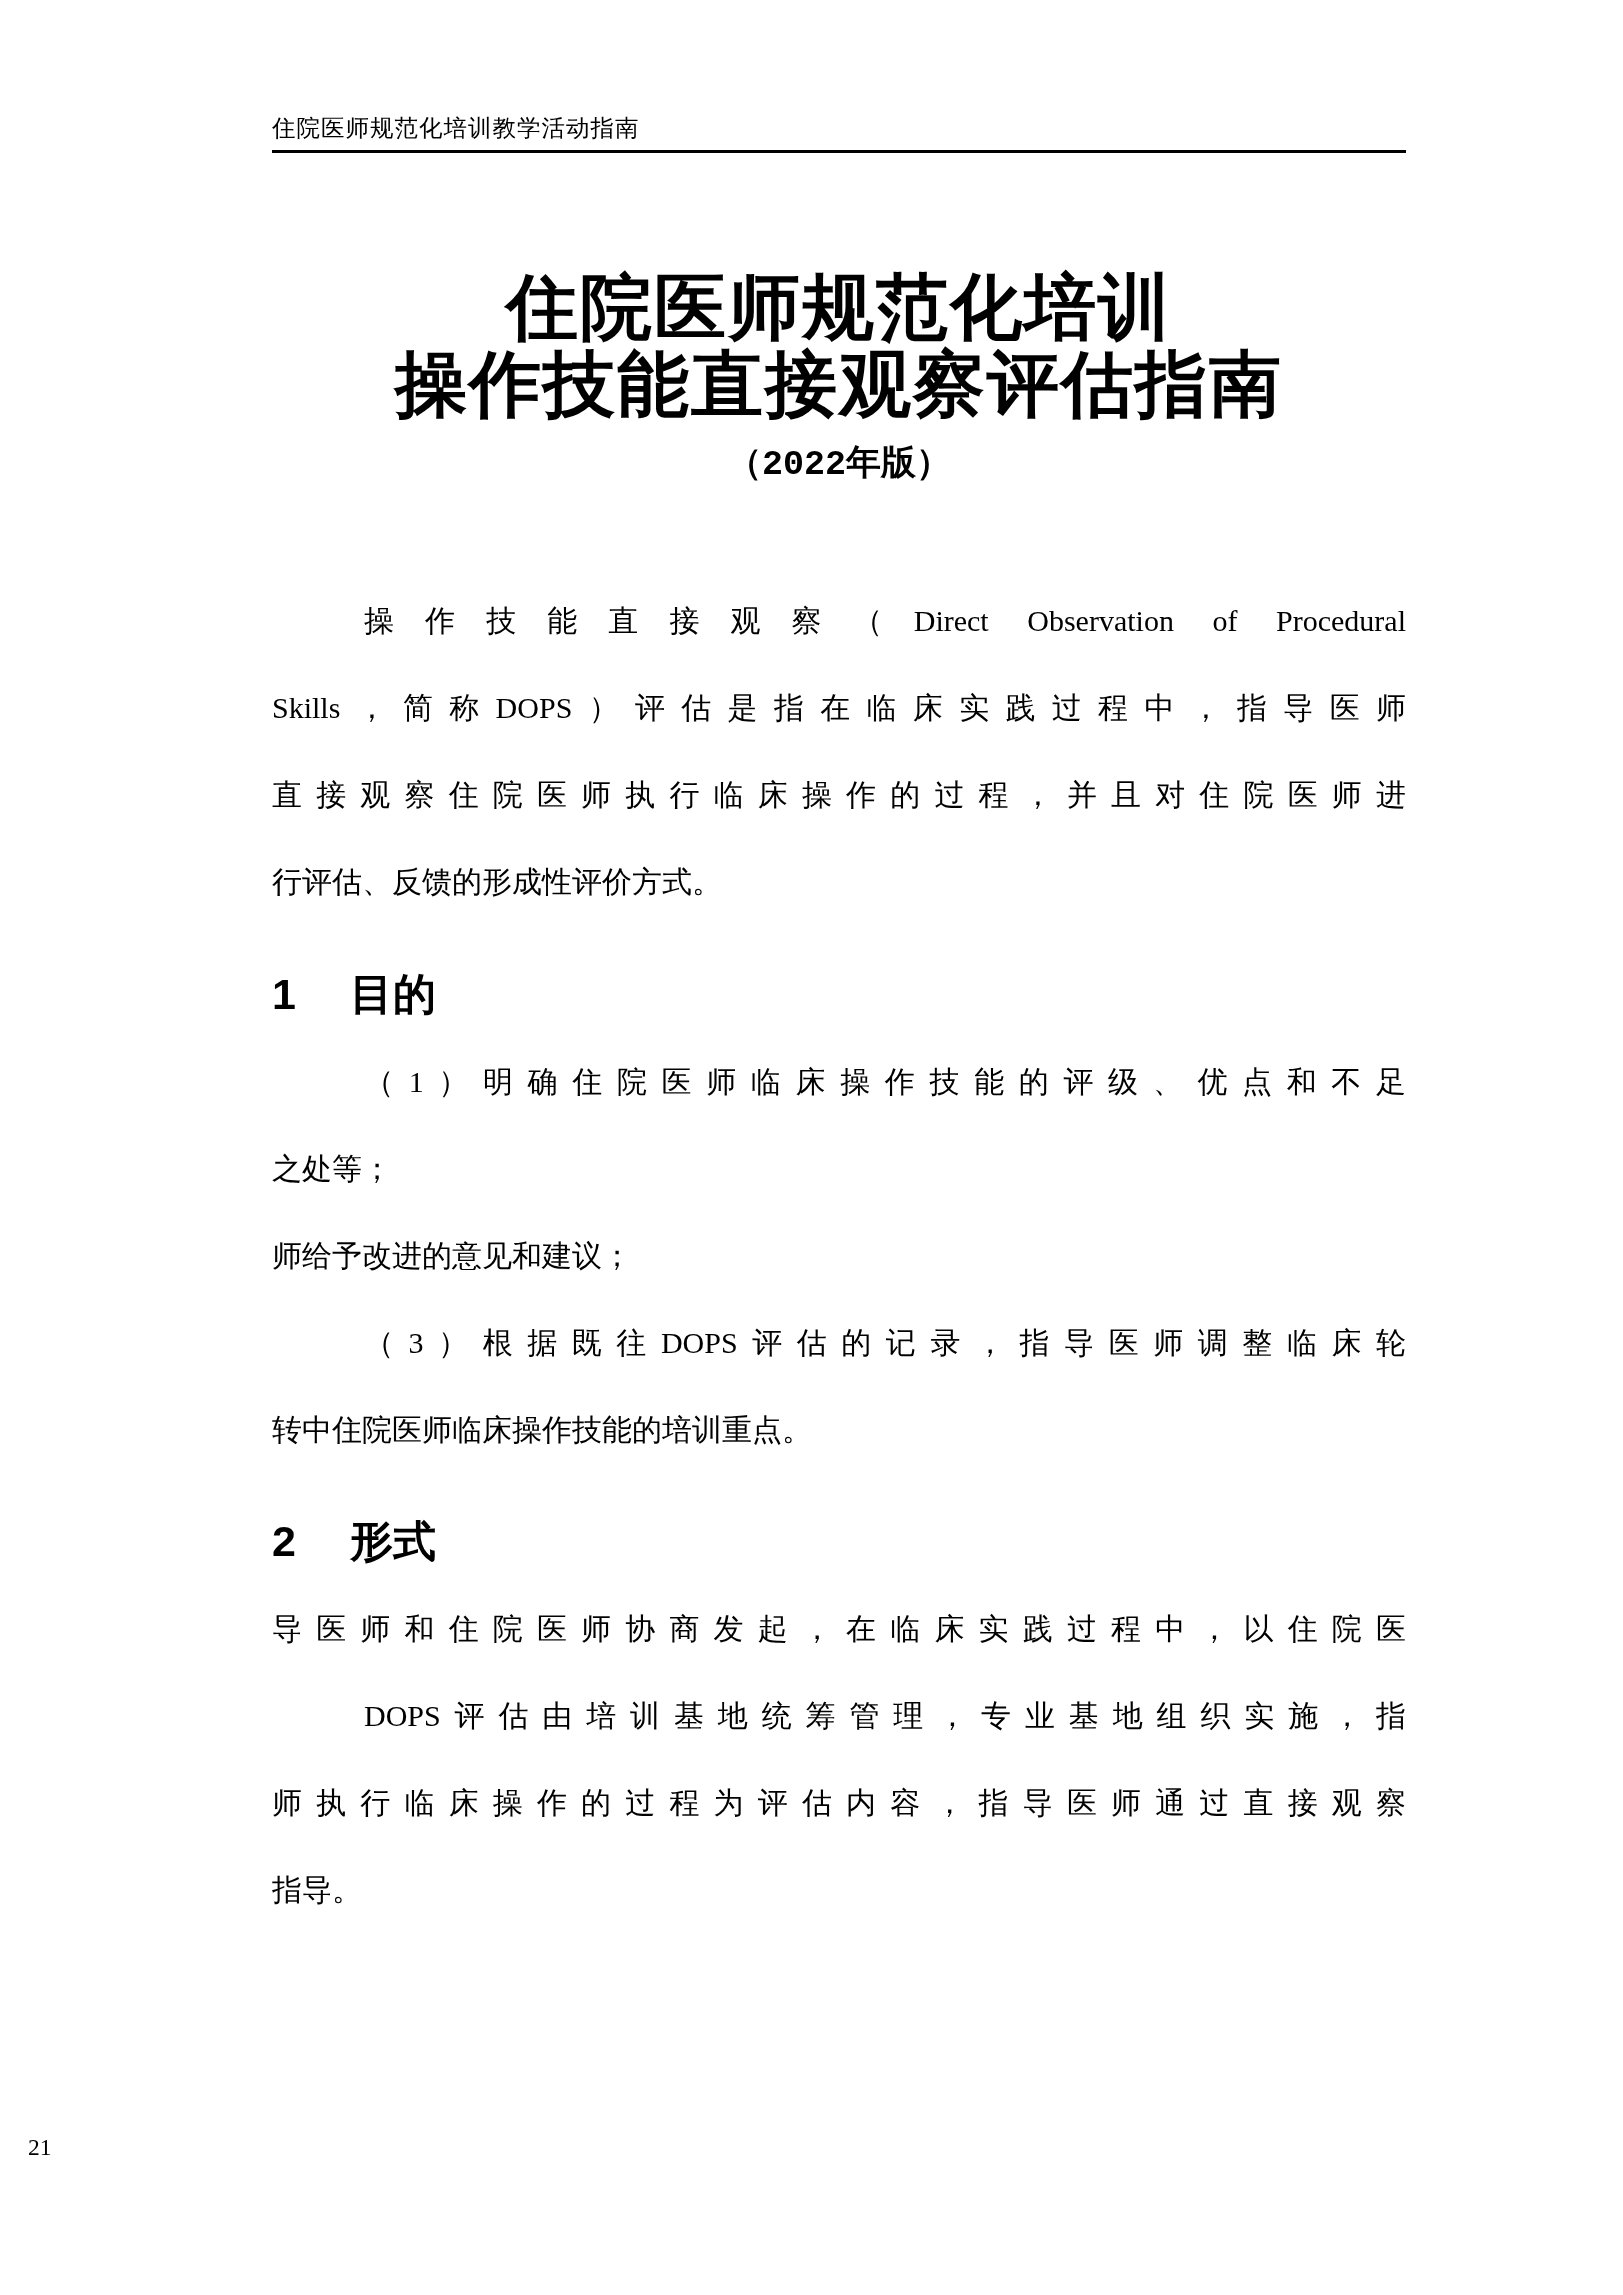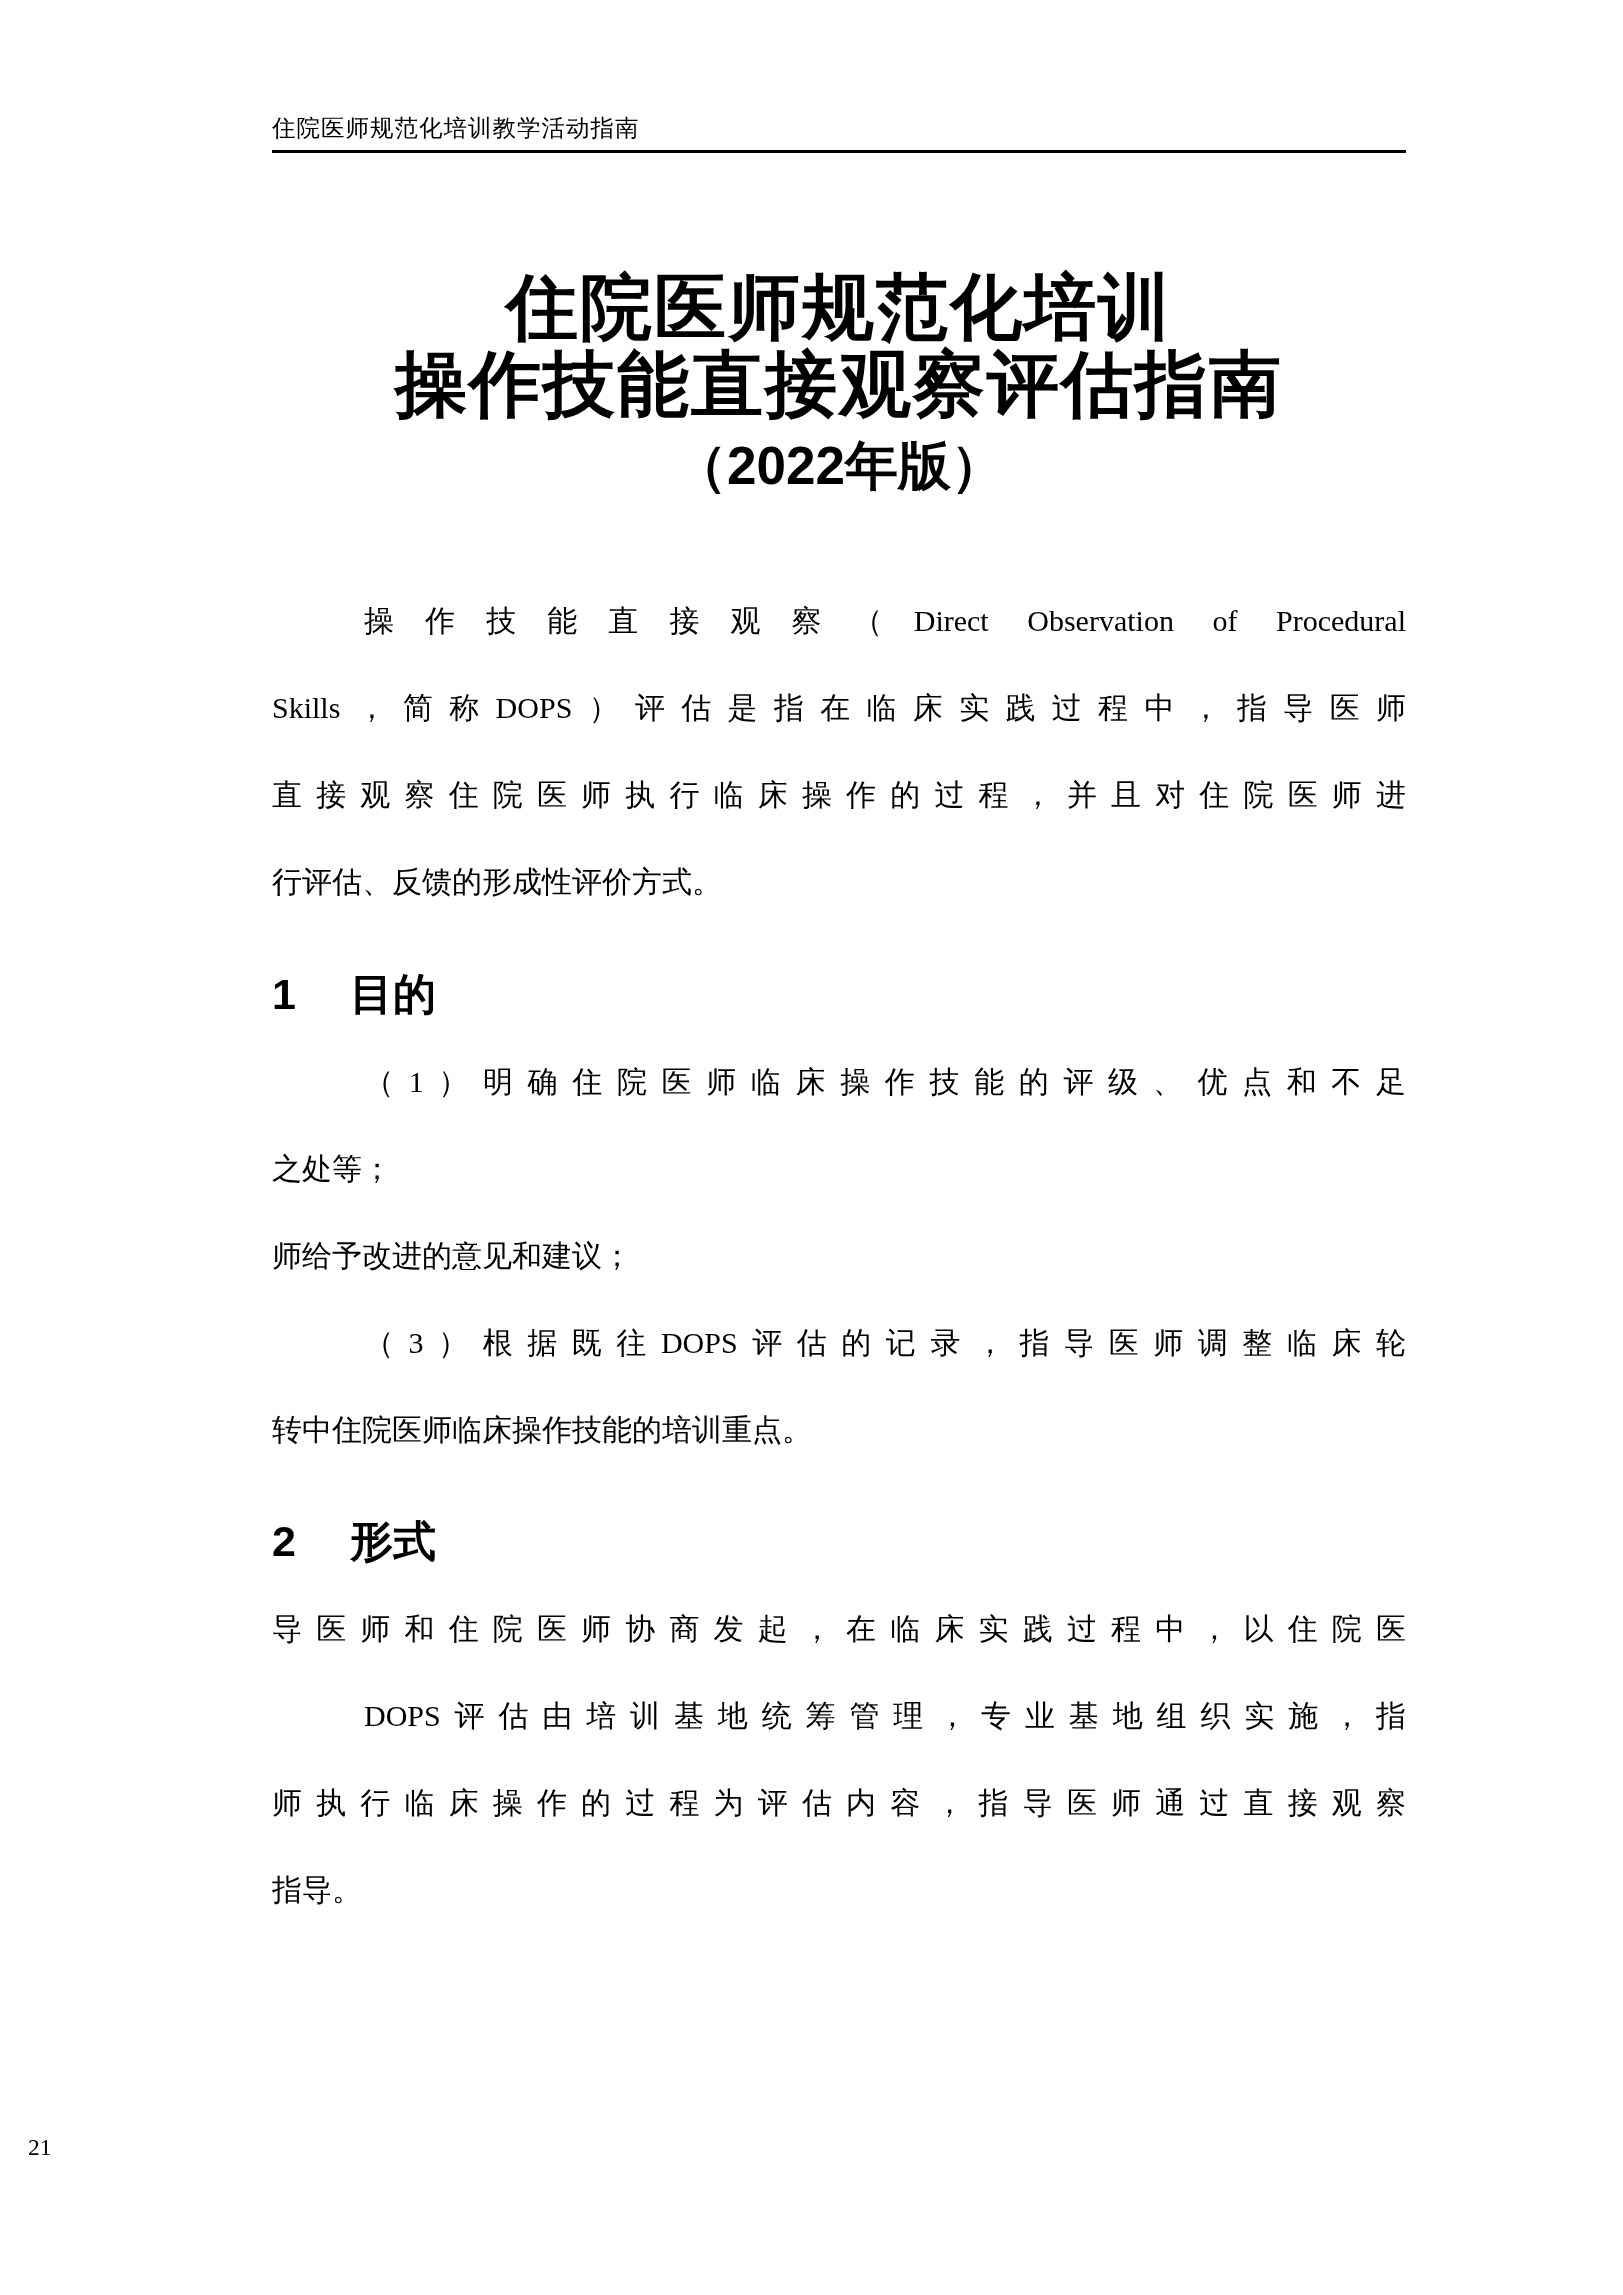--- a/index.html
+++ b/index.html
@@ -42,25 +42,25 @@
     text-align: center;
   }
   .title-main {
     font-size: 72px;
     line-height: 77px;
     font-weight: bold;
     letter-spacing: 2px;
     font-family: "Liberation Serif", "DejaVu Serif", serif;
   }
   .title-sub {
-    font-size: 53px;
+    font-size: 35px;
     line-height: 77px;
     font-weight: bold;
     margin-top: 3.1px;
-    font-family: Liberation Sans, sans-serif;
+    font-family: Liberation Mono, monospace;
   }
   .body-block {
     position: absolute;
     left: 244px;
     top: 577px;
     width: 1134px;
   }
   .line {
     font-size: 30px;
     line-height: 87px;

